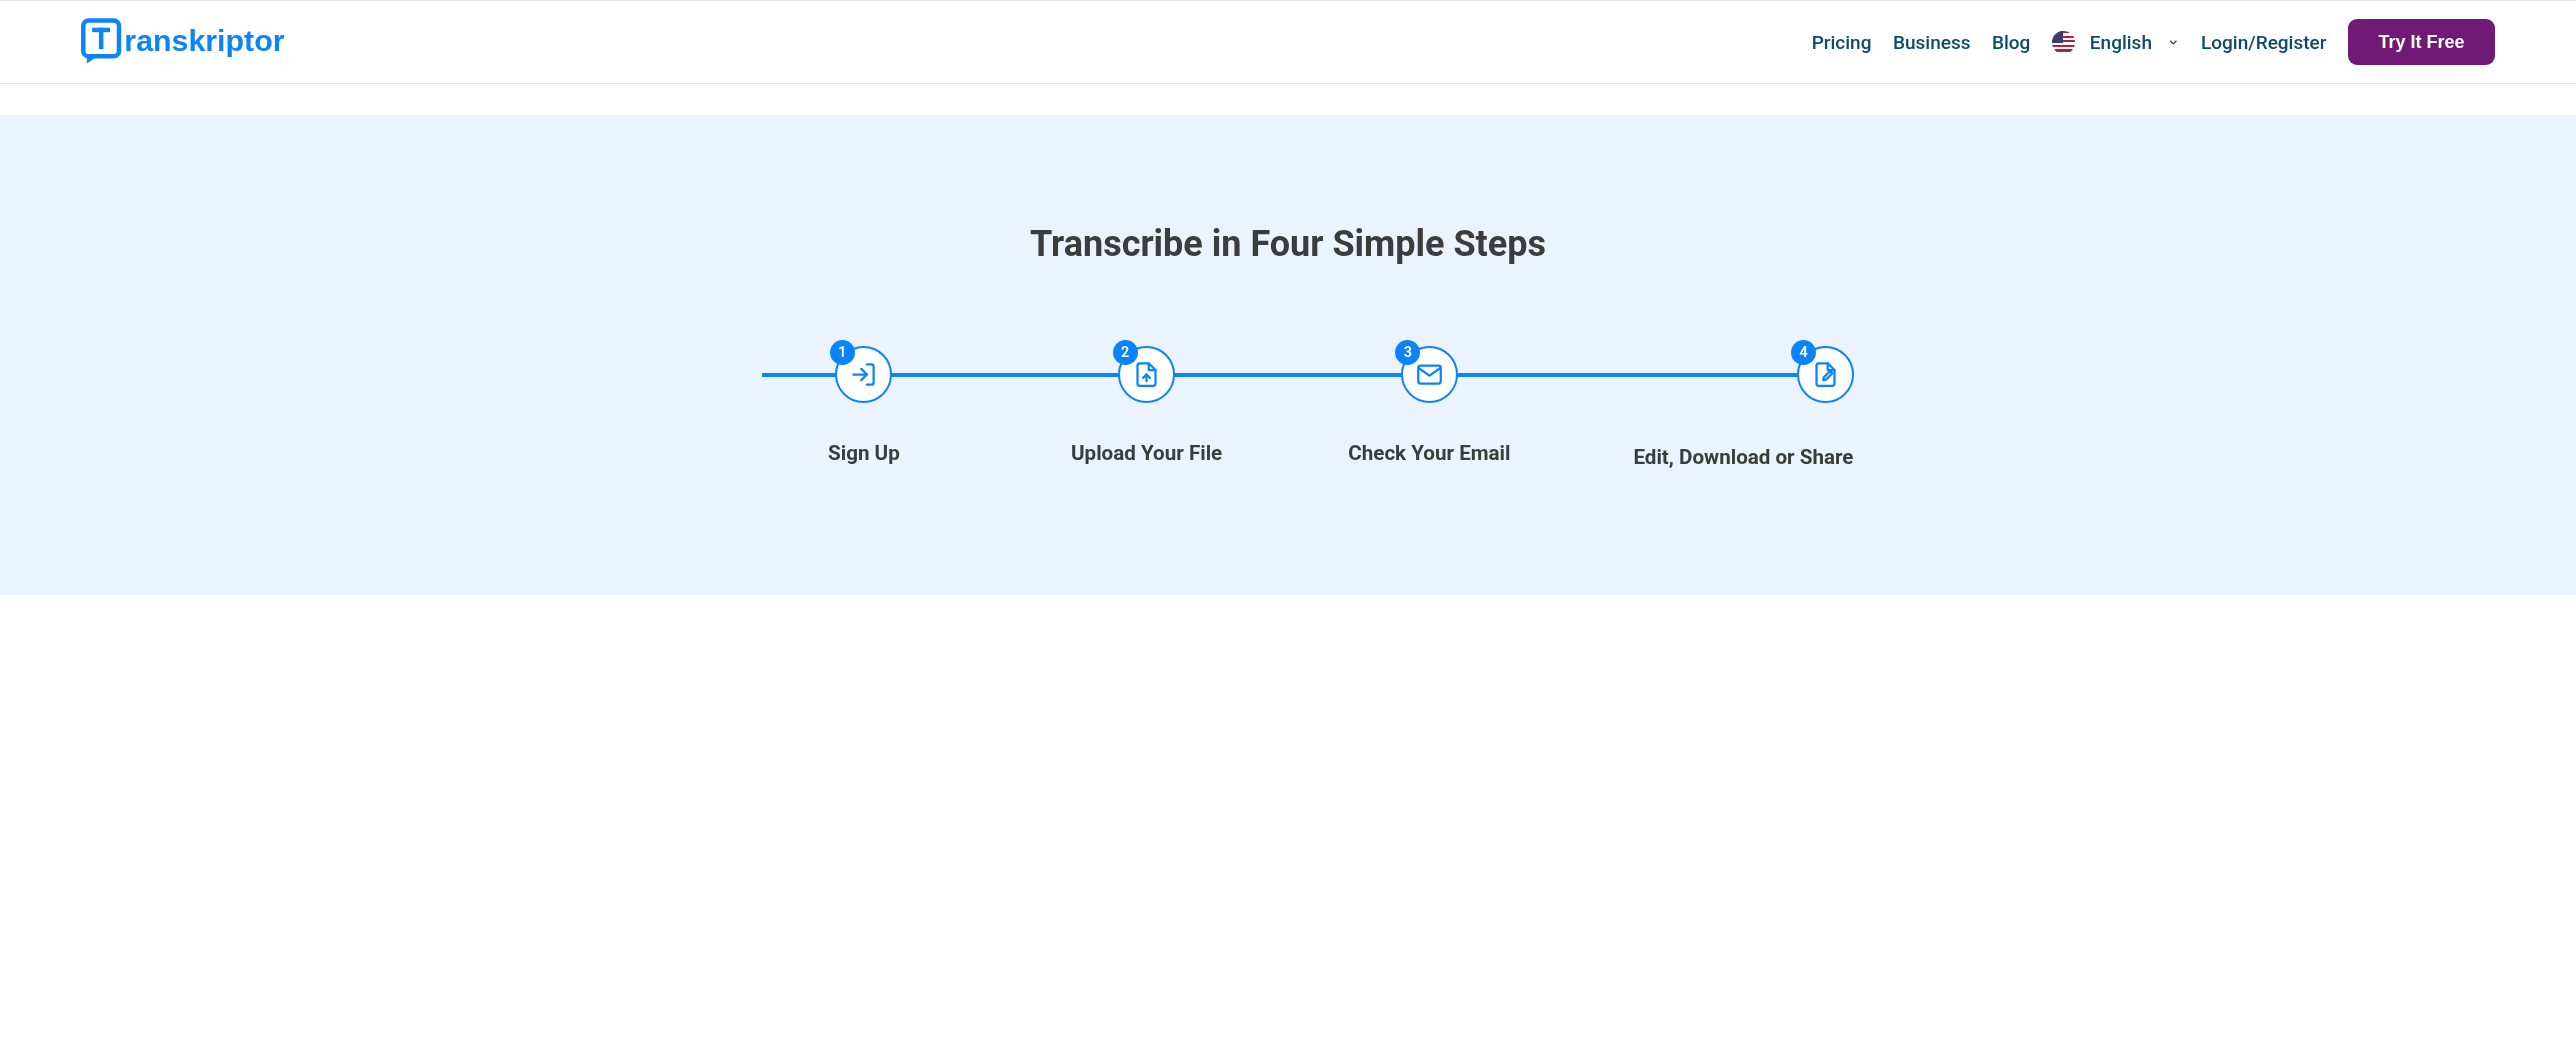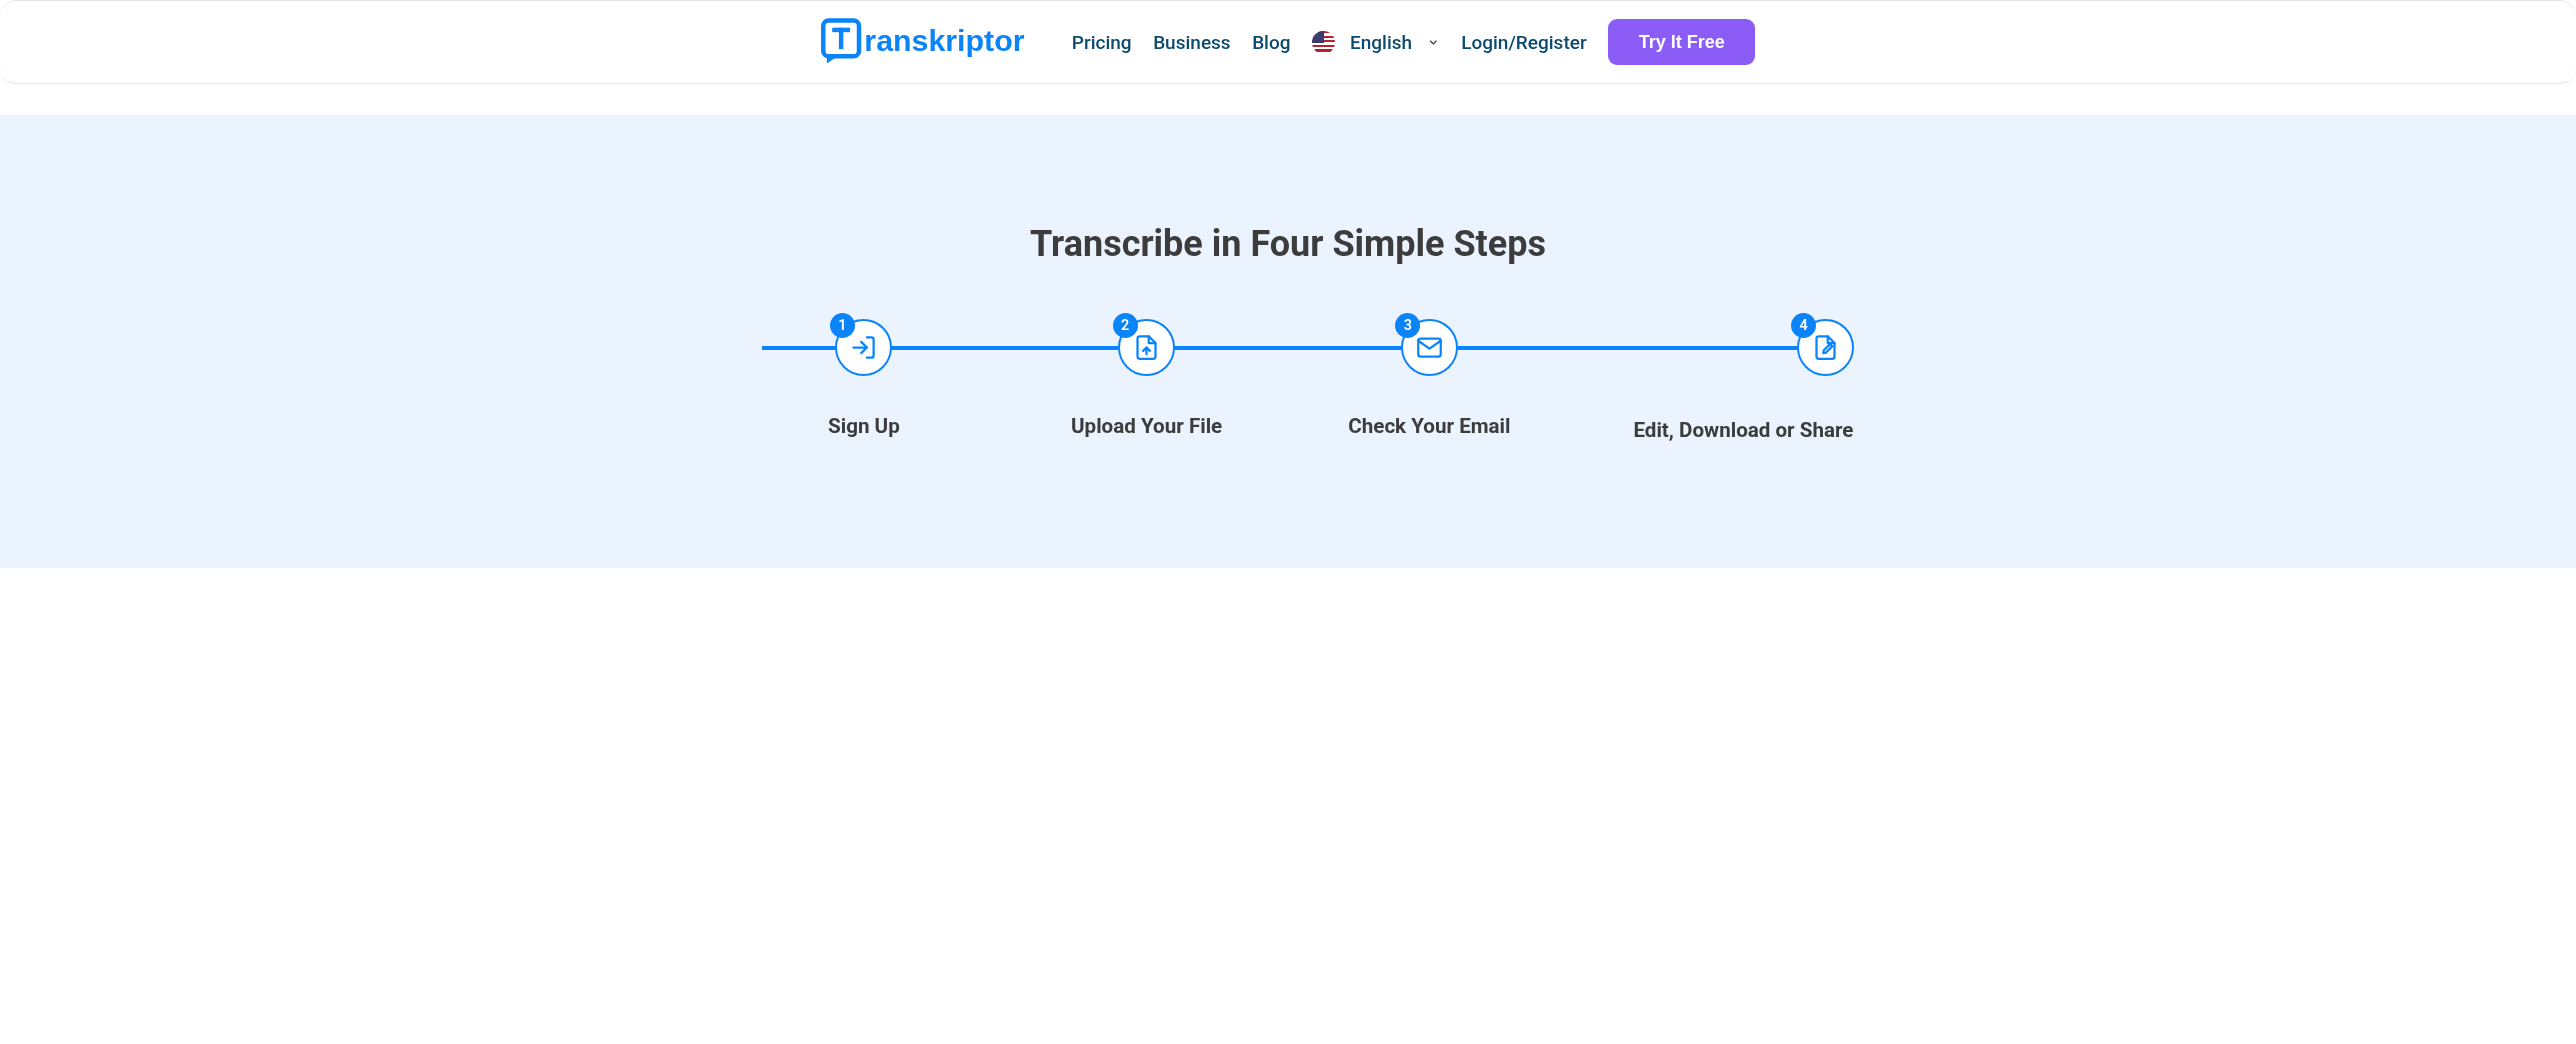--- a/index.html
+++ b/index.html
@@ -1,26 +1,25 @@
 <!DOCTYPE html>
 <html style="font-size:14.4px"><head>
 <meta charset="utf-8">
 <style>
 * { margin: 0; padding: 0; box-sizing: border-box; }
 body { font-family: -apple-system, BlinkMacSystemFont, "Segoe UI", Roboto, sans-serif; background: #fff; }
 
 .header {
   display: flex;
   align-items: center;
-  justify-content: center;
+  justify-content: space-between;
   padding: 16px 81px;
   border-top: 0.9px solid #e5e5e5;
   border-bottom: 0.9px solid #e5e5e5;
   background: #fff;
-  border-radius: 16px;
 }
 .logo { display: flex; align-items: center; gap: 1.8px; }
 .logo svg { display: block; }
 .nav { display: flex; align-items: center; gap: 21.5px; }
 .nav-link {
   color: #0c4a6e;
   font-size: 19px;
   font-weight: 500;
   text-decoration: none;
   cursor: pointer;
@@ -30,41 +29,41 @@
   width: 23px; height: 23px; border-radius: 50%;
   background: linear-gradient(to bottom, #b22234 0%, #b22234 10%, #fff 10%, #fff 20%, #b22234 20%, #b22234 30%, #fff 30%, #fff 40%, #b22234 40%, #b22234 50%, #fff 50%, #fff 60%, #b22234 60%, #b22234 70%, #fff 70%, #fff 80%, #b22234 80%, #b22234 90%, #fff 90%, #fff 100%);
   position: relative;
   overflow: hidden;
 }
 .flag::before {
   content:""; position:absolute; top:0; left:0; width:50%; height:54%; background:#3c3b6e;
 }
 .chevron { width: 12.6px; height: 12.6px; }
 .cta-button {
-  background: #8b5cf6;
+  background: #701a75;
   color: #fff;
   font-size: 18px;
   font-weight: 600;
   padding: 12.6px 30.5px;
   border: none;
   border-radius: 9px;
   cursor: pointer;
 }
 
 .hero {
   background: #eaf3fe;
   padding: 108px 0 126px 0;
   margin-top: 30.5px;
 }
 .hero-title {
   text-align: center;
   font-size: 36px;
   font-weight: 700;
   color: #3c3c3c;
-  margin-bottom: 54px;
+  margin-bottom: 81px;
 }
 .steps {
   display: flex;
   align-items: flex-start;
   justify-content: space-between;
   max-width: 1167px;
   margin: 0 auto;
   position: relative;
   padding: 0 18px;
 }

